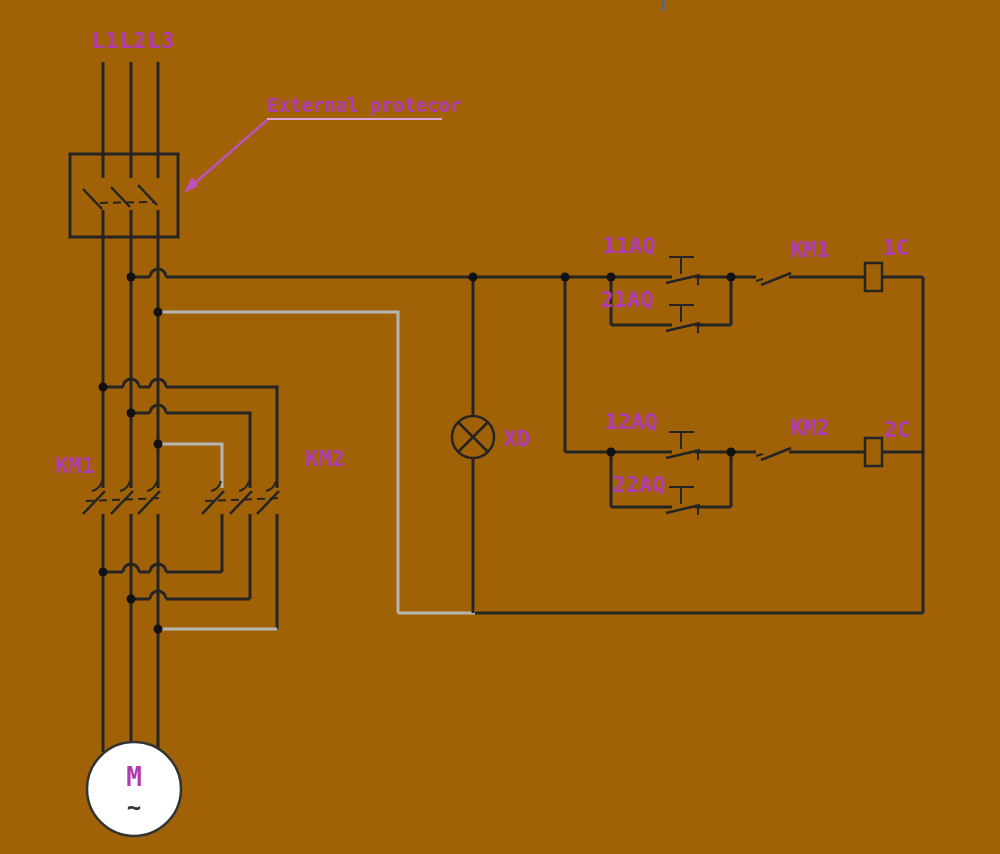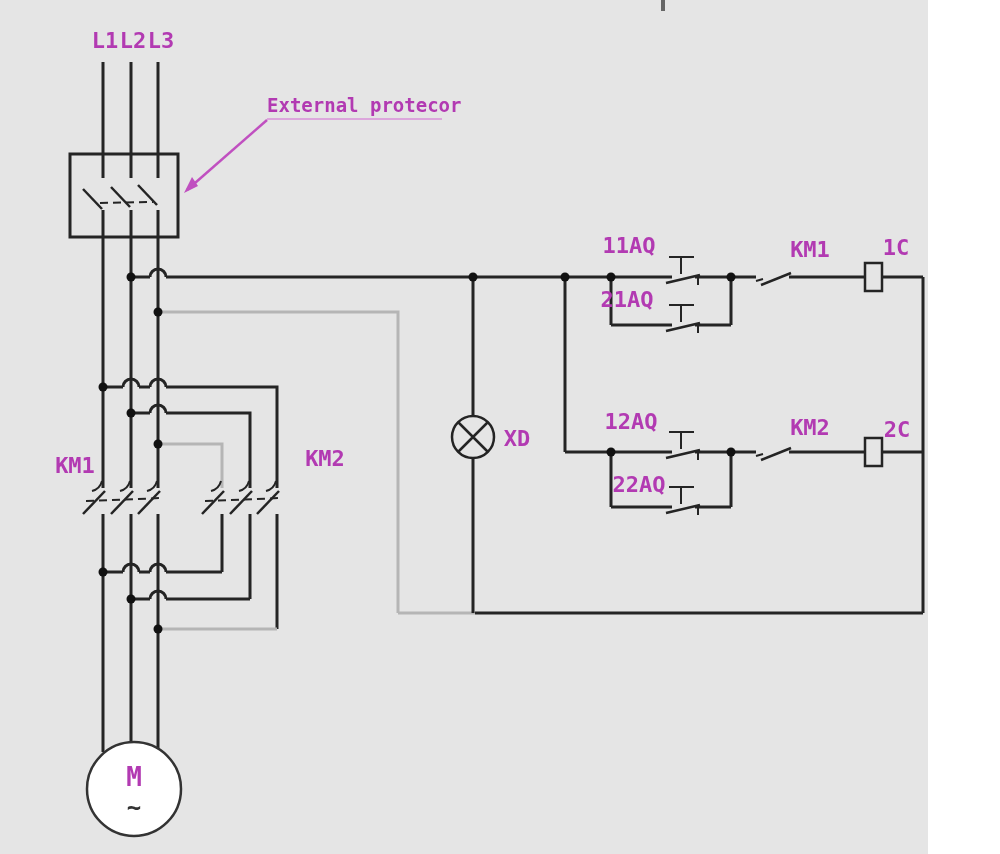--- a/index.html
+++ b/index.html
@@ -1,16 +1,16 @@
 <!DOCTYPE html>
 <html><head>
 <meta charset="utf-8">
 <style>
   html,body{margin:0;padding:0;background:#ffffff;}
-  .canvas{position:relative;width:928px;height:854px;background:#e5e5e5;overflow:hidden;}
+  .canvas{position:relative;width:1000px;height:854px;background:#a16207;overflow:hidden;}
   svg{display:block;}
   .lbl{font-family:"DejaVu Sans Mono","Liberation Mono",monospace;font-weight:bold;fill:#b23ab2;}
   .lbl-sm{font-size:19px;}
   .lbl-md{font-size:22px;}
   .lbl-lg{font-size:26px;}
   .wire{stroke:#242424;stroke-width:3;fill:none;}
   .wire2{stroke:#242424;stroke-width:2.5;fill:none;}
   .wireL{stroke:#b5b5b5;stroke-width:3;fill:none;}
   .thin{stroke:#242424;stroke-width:2;fill:none;}
   .link{stroke:#242424;stroke-width:2;fill:none;stroke-dasharray:8 5;}

